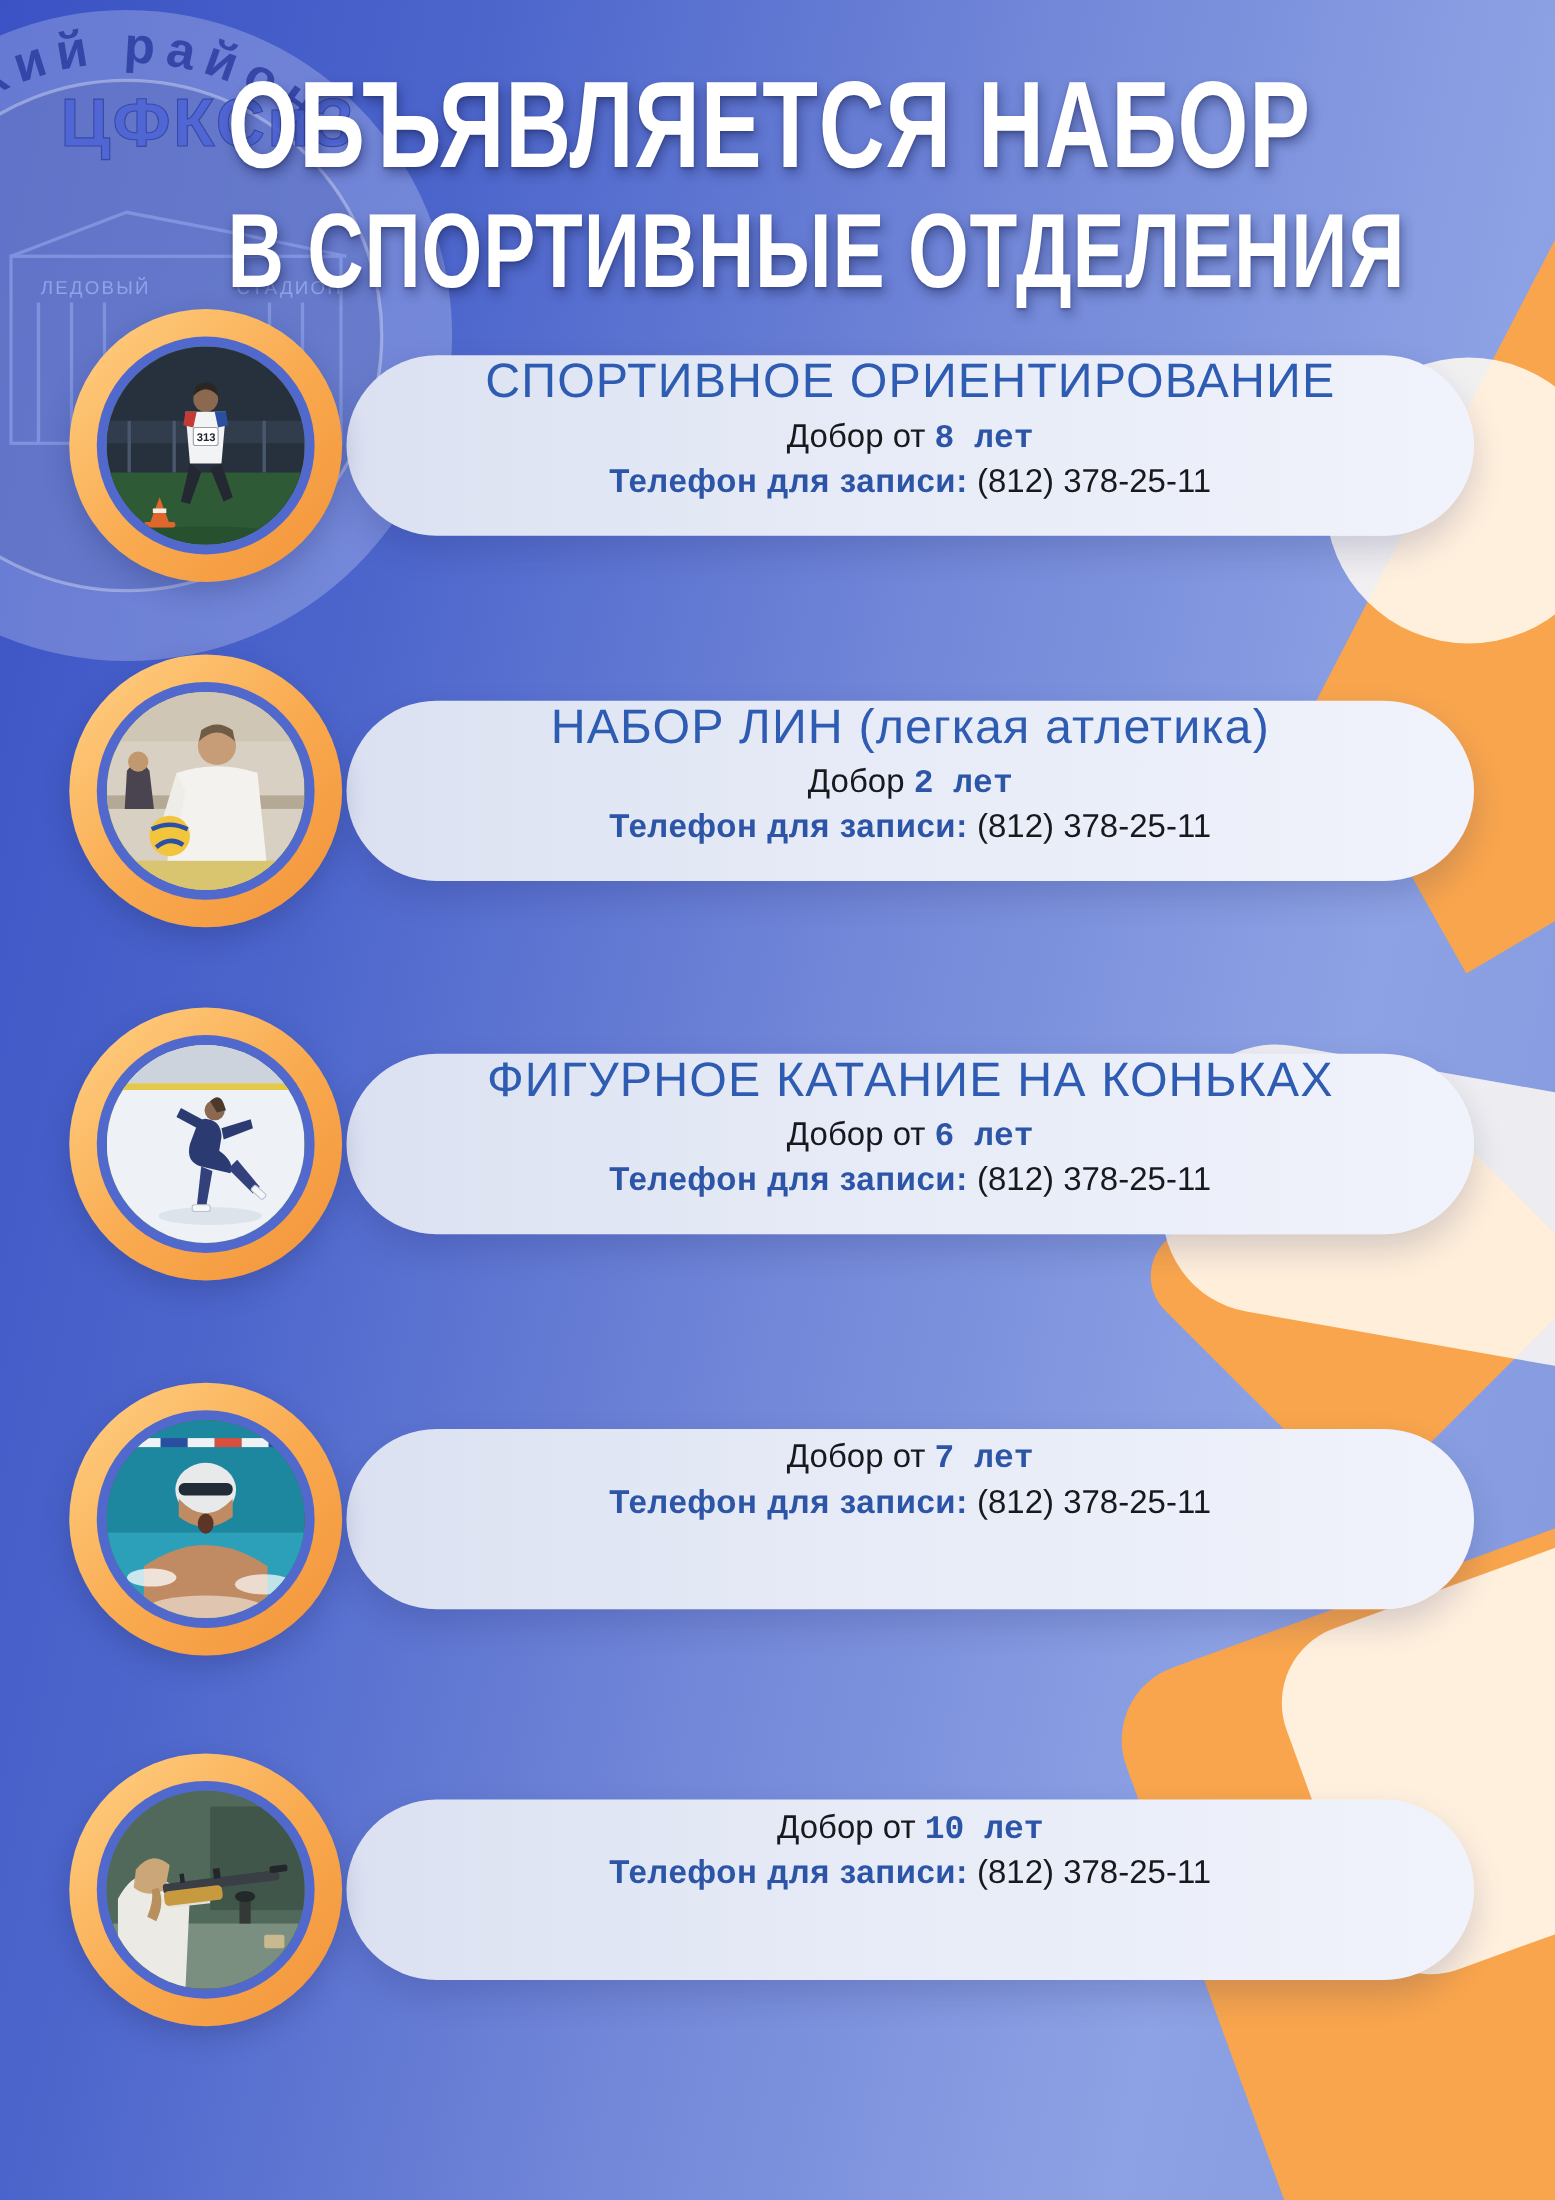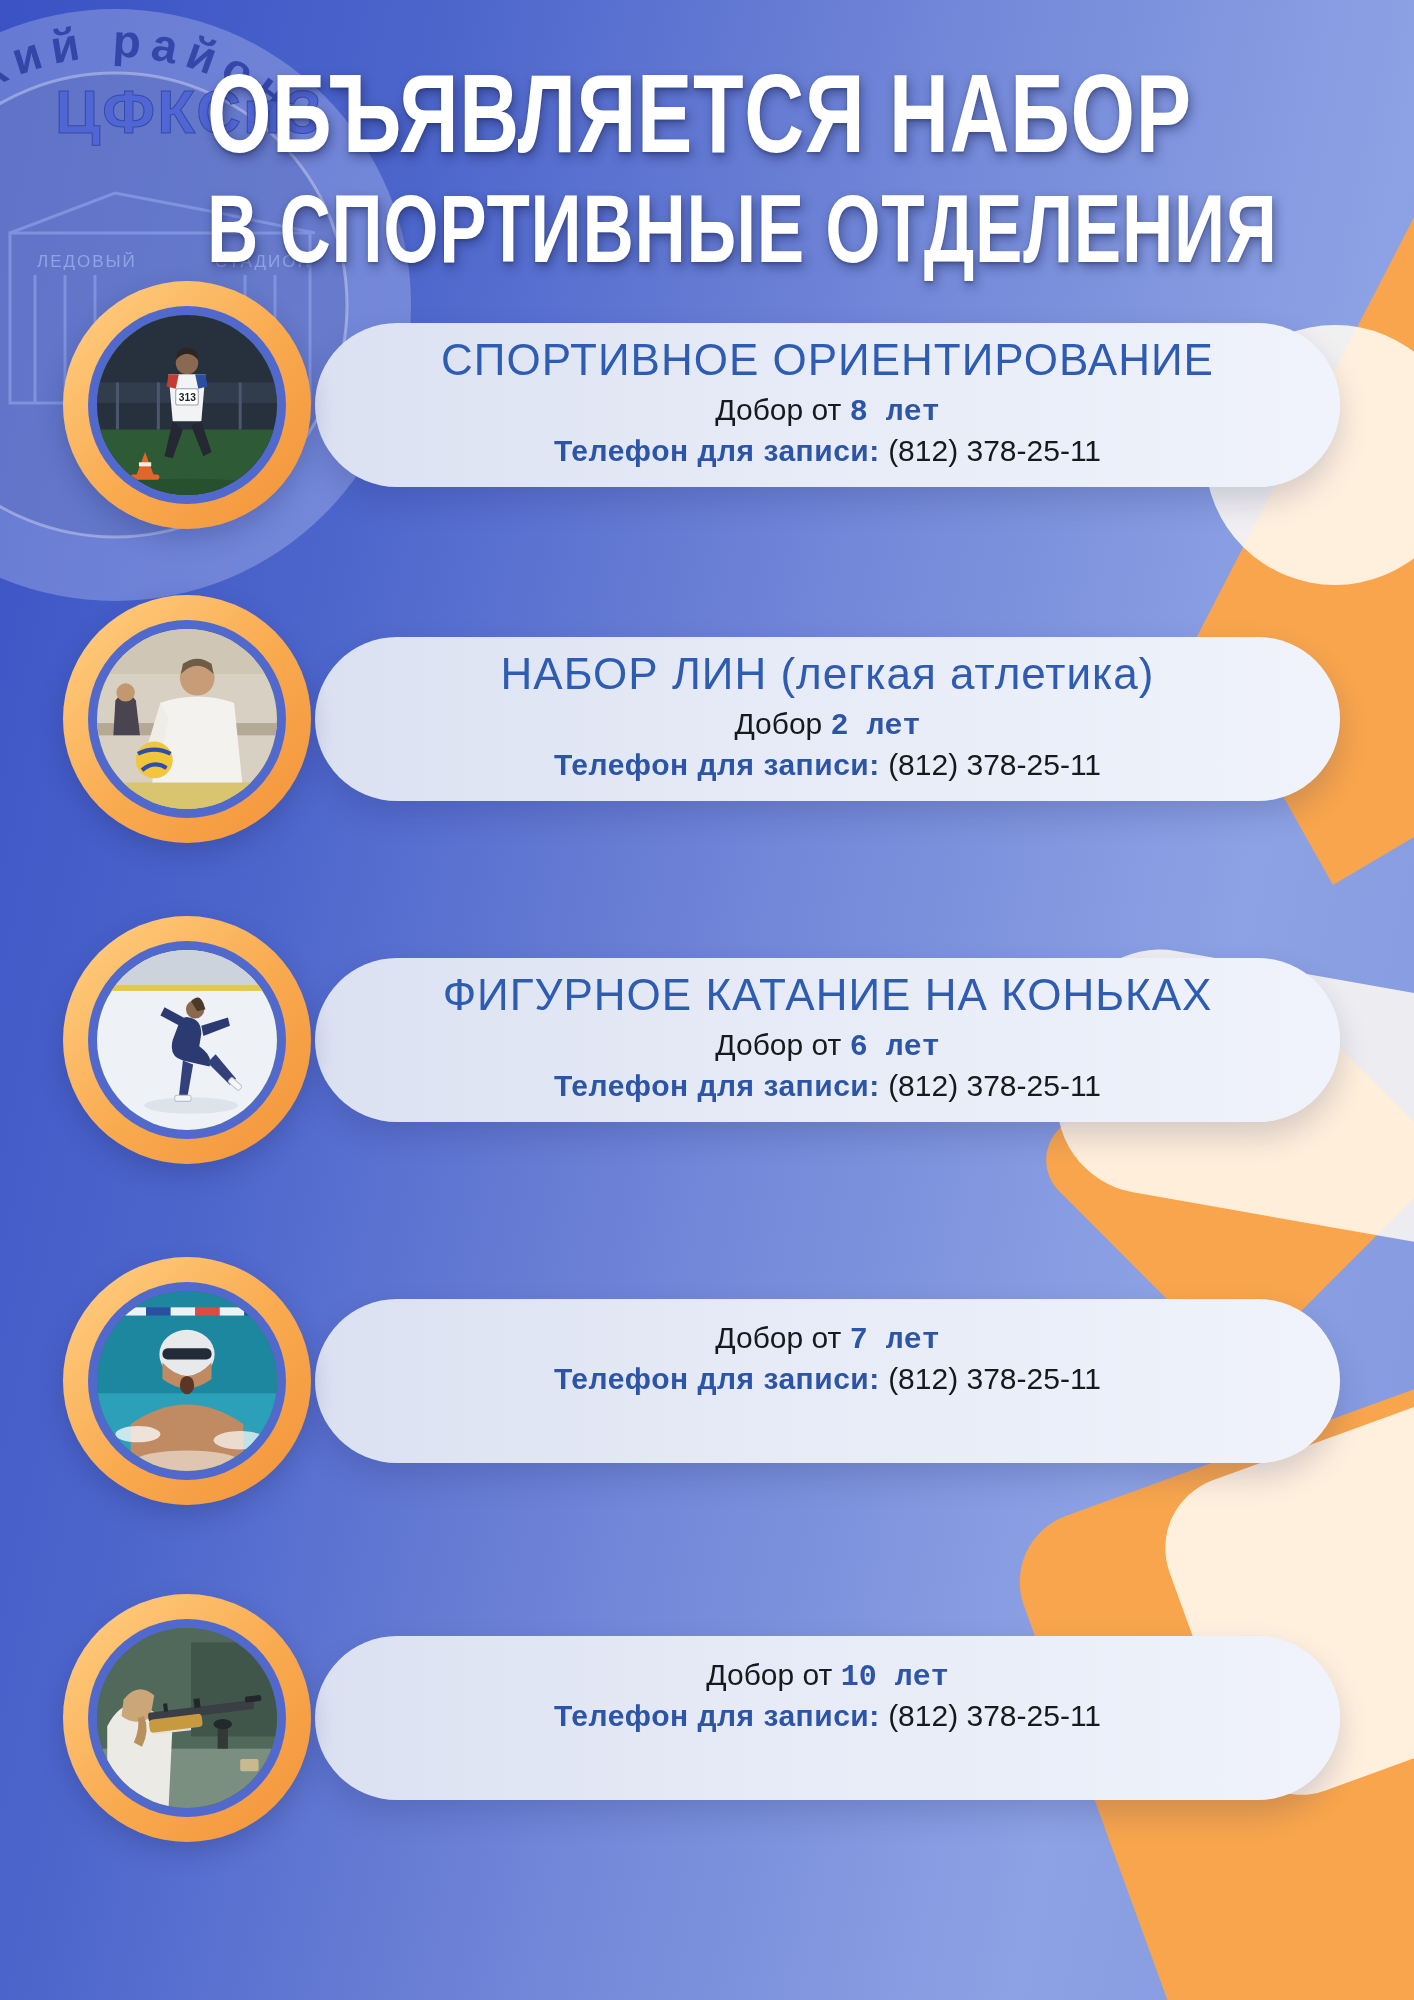--- a/index.html
+++ b/index.html
@@ -48,21 +48,21 @@
   }
   .header .line{display:block; transform:scaleX(.74); transform-origin:center; letter-spacing:1px; white-space:nowrap;}
   .header .line1{font-size:112px;}
   .header .line2{font-size:96px; margin-top:8px;}
   
   .sport-row{position:absolute; left:0; width:100%; height:0;}
   .card{
     position:absolute; left:315px; top:0; width:1025px; height:164px; border-radius:82px;
     background:linear-gradient(90deg,#dbe1f1 0%,#e7ebf7 45%,#f0f3fb 100%);
     box-shadow:0 14px 30px rgba(26,36,92,.18);
-    display:flex; flex-direction:column; align-items:center; padding-top:13px; box-sizing:border-box;
+    display:flex; flex-direction:column; align-items:center; box-sizing:border-box;
     z-index:3;
   }
   .sport-title{margin:0; font-size:44px; font-weight:400; letter-spacing:1px; color:#2e5cb2; line-height:1.1; white-space:nowrap;}
   .age-line{margin:9px 0 0; font-size:30px; color:#17191d; line-height:1.1;}
   .age-line b{color:#2d55a7;font-family:Liberation Mono, monospace;}
   .phone-line{margin:5px 0 0; font-size:30px; color:#17191d; line-height:1.1;}
   .phone-line b{color:#2d55a7; letter-spacing:.5px;}
   .badge{
     position:absolute; left:63px; top:-42px; width:248px; height:248px; border-radius:50%;
     background:linear-gradient(135deg,#ffd185 0%,#f9a94e 55%,#f2933a 100%);

